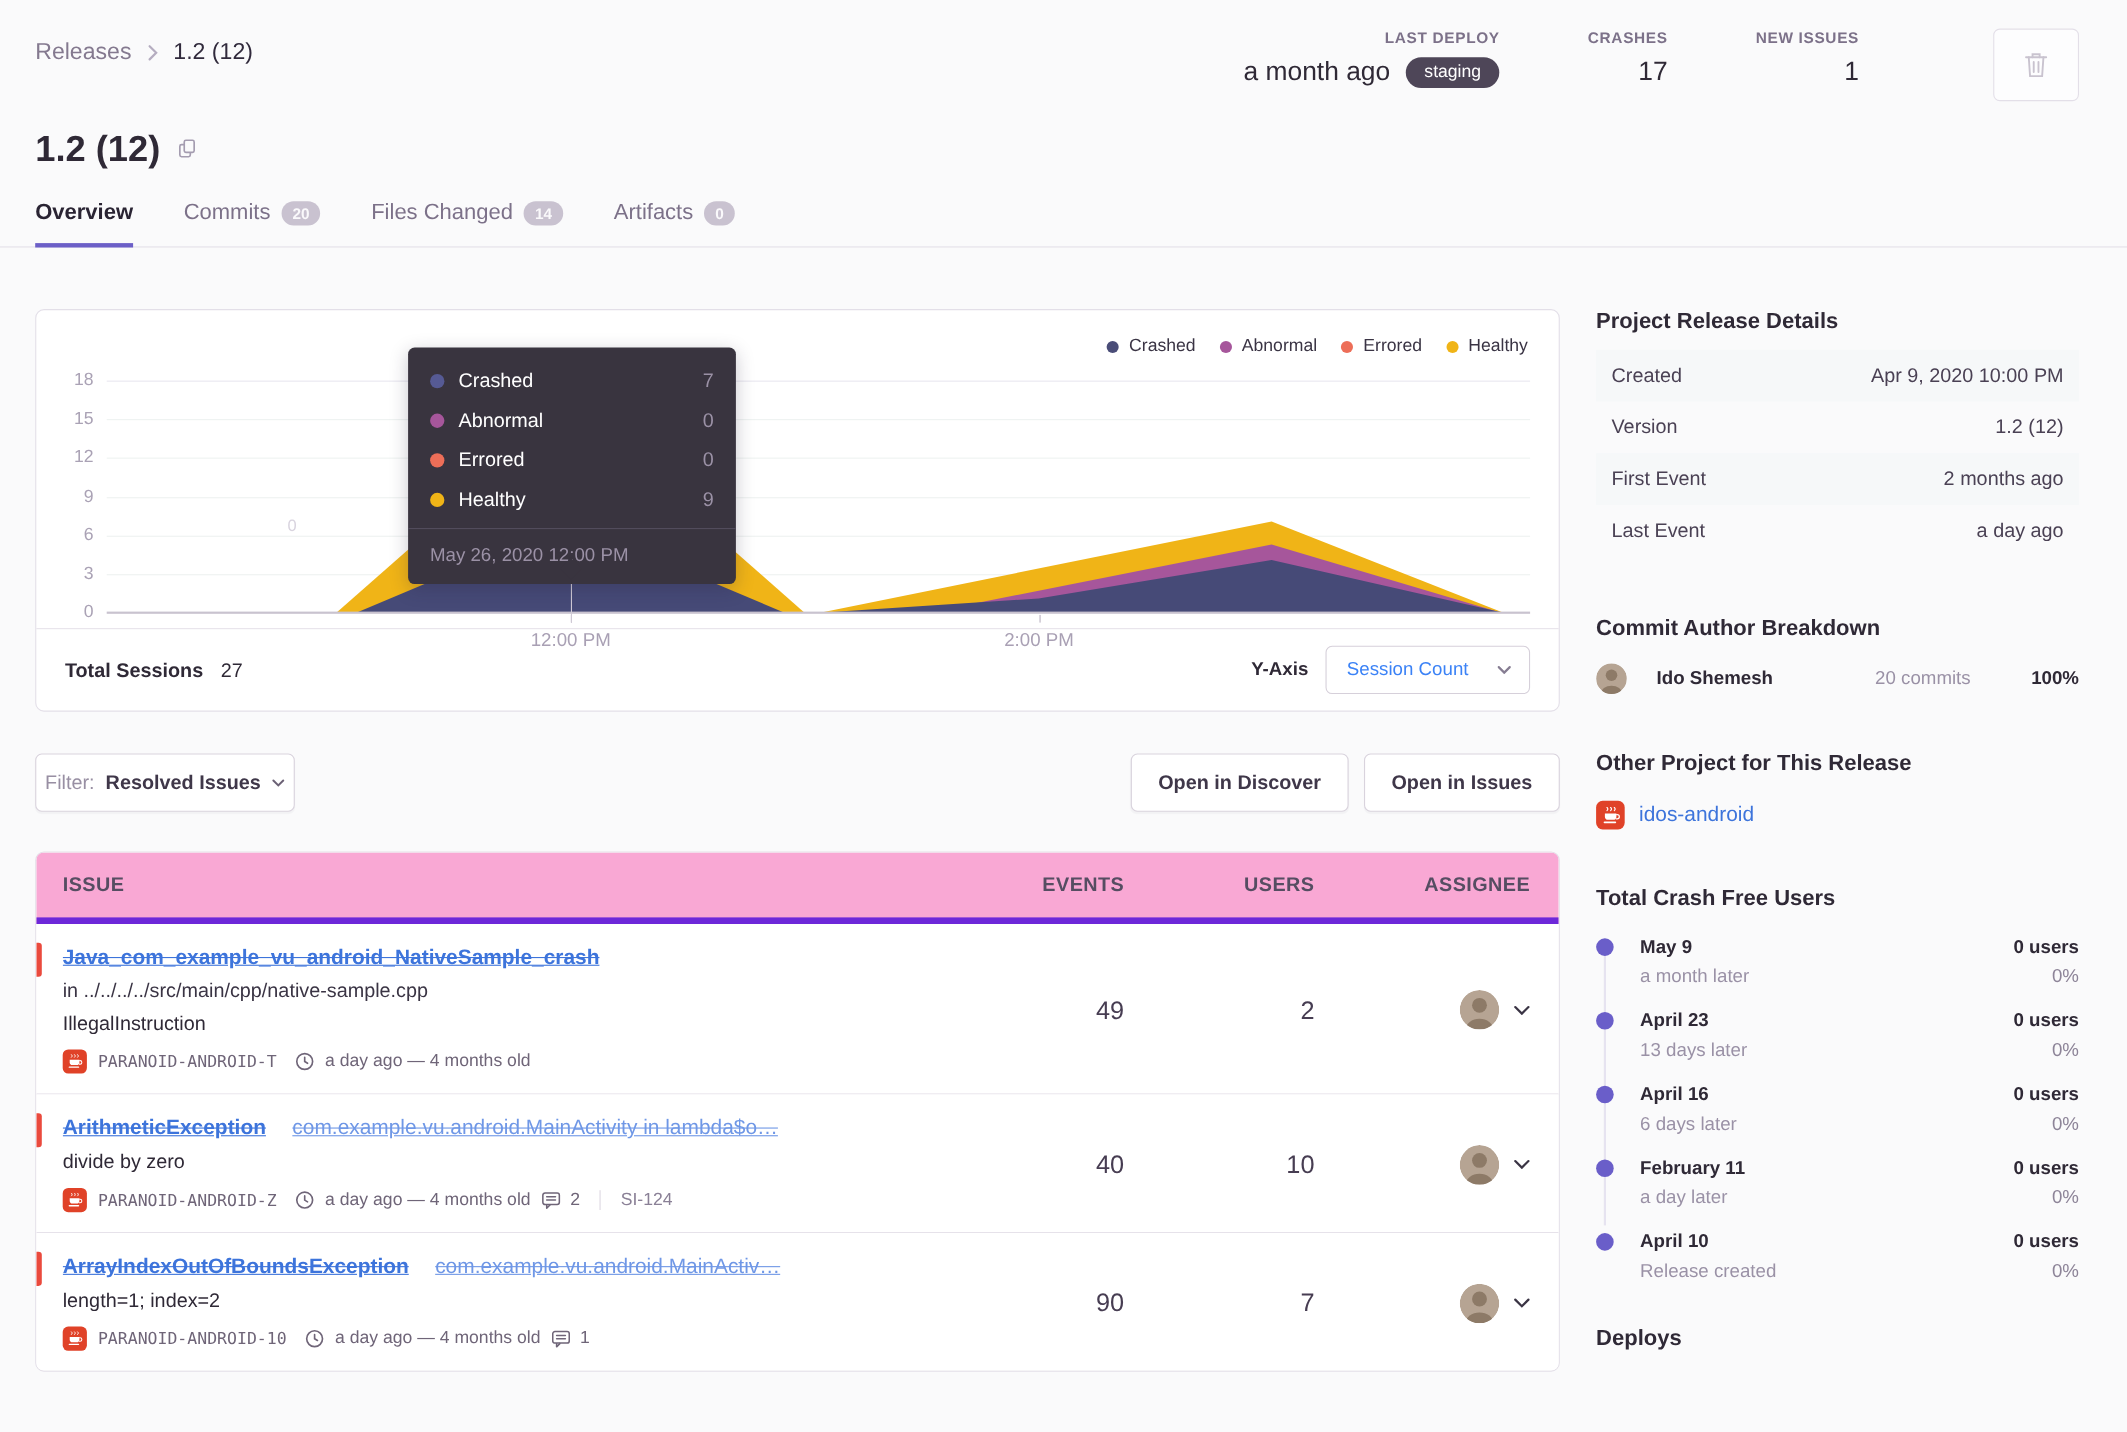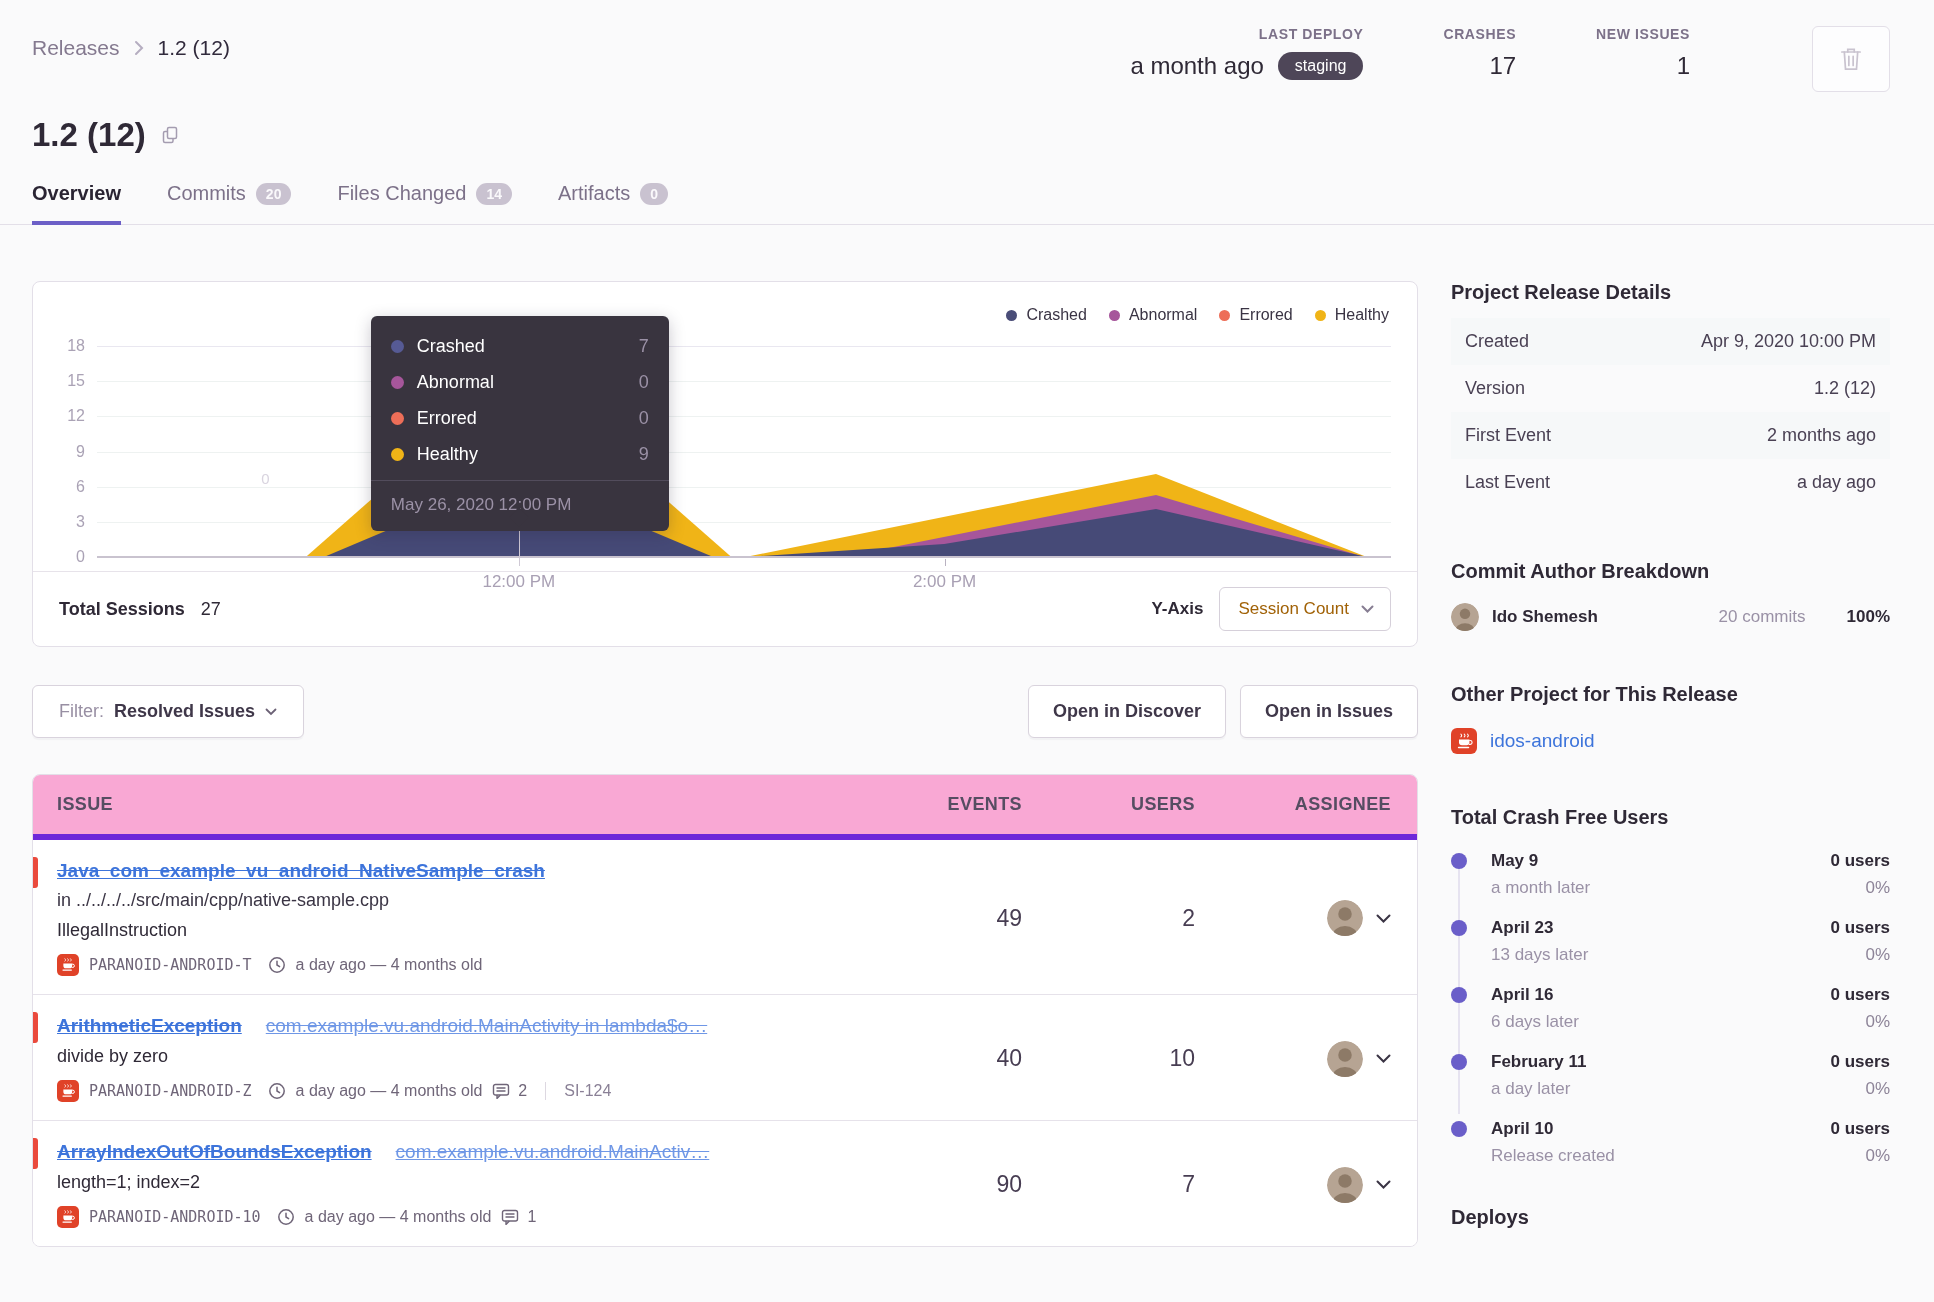--- a/index.html
+++ b/index.html
@@ -58,25 +58,25 @@
   .tt-row .dot { width: 13px; height: 13px; }
   .tt-value { margin-left: auto; color: #9b91a6; }
   .tt-divider { height: 1px; background: #524c5c; margin: 3px -20px 0; }
   .tt-date { padding: 14px 0 16px; font-size: 17px; color: #9b91a6; }
   .tt-caret { position: absolute; left: 32.6%; top: 164px; width: 14px; height: 14px; background: #39343f; transform: translateX(-50%) rotate(45deg); z-index: 4; }
   .chart-footer { display: flex; justify-content: space-between; align-items: center; border-top: 1px solid #e7e3ea; margin-top: 14px; padding: 15px 26px; }
   .cf-left { display: flex; align-items: baseline; gap: 16px; font-size: 18px; }
   .cf-left .lbl { font-weight: 700; color: #2f2936; }
   .cf-right { display: flex; align-items: center; gap: 16px; }
   .yaxis-lbl { font-size: 17px; font-weight: 700; color: #2f2936; }
-  .select-btn { display: flex; align-items: center; gap: 12px; background: #fff; border: 1px solid #d6d0da; border-radius: 6px; padding: 11px 16px 11px 18px; font-size: 17px; color: #a16207; cursor: pointer; }
+  .select-btn { display: flex; align-items: center; gap: 26px; background: #fff; border: 1px solid #d6d0da; border-radius: 6px; padding: 11px 16px 11px 18px; font-size: 17px; color: #3b82f6; cursor: pointer; }
 
   
   .filter-bar { display: flex; justify-content: space-between; align-items: center; margin-top: 38px; }
-  .filter-btn { display: flex; align-items: center; gap: 10px; background: #fff; border: 1px solid #d9d3dd; border-radius: 6px; padding: 15px 26px; font-size: 18px; box-shadow: 0 2px 1px rgba(60,40,80,.04); cursor: pointer; }
+  .filter-btn { display: flex; align-items: center; gap: 10px; background: #fff; border: 1px solid #d9d3dd; border-radius: 6px; padding: 15px 8px; font-size: 18px; box-shadow: 0 2px 1px rgba(60,40,80,.04); cursor: pointer; }
   .filter-btn .flabel { color: #988fa3; }
   .filter-btn .fvalue { color: #3f3749; font-weight: 600; }
   .actions { display: flex; gap: 14px; }
   .action-btn { background: #fff; border: 1px solid #d9d3dd; border-radius: 6px; padding: 15px 24px; font-size: 18px; font-weight: 700; color: #3f3749; box-shadow: 0 2px 1px rgba(60,40,80,.04); cursor: pointer; }
 
   
   .issues-card { margin-top: 36px; background: #fff; border: 1px solid #e3dfe8; border-radius: 8px; overflow: hidden; }
   .grid-cols { display: grid; grid-template-columns: 1fr 170px 173px 196px; }
   .issues-header { background: #f9a8d4; border-bottom: 6px solid #6d28d9; padding: 19px 26px 19px 24px; font-size: 18px; font-weight: 700; letter-spacing: .4px; color: #564d62; }
   .issues-header .hc { text-align: right; }
@@ -100,21 +100,21 @@
   .assignee-cell { display: flex; align-items: center; justify-content: flex-end; gap: 13px; }
   .avatar { width: 36px; height: 36px; border-radius: 50%; overflow: hidden; flex: none; }
   .avatar.small { width: 28px; height: 28px; }
 
   
   .side-heading { font-size: 20px; font-weight: 700; color: #2f2936; }
   .detail-rows { margin-top: 14px; }
   .detail-row { display: flex; justify-content: space-between; align-items: center; padding: 13px 14px; font-size: 18px; color: #4a4154; }
   .detail-row.shaded { background: #f6f8f9; }
   .author-section { margin-top: 54px; }
-  .author-row { display: flex; align-items: center; gap: 13px; margin-top: 20px; font-size: 17px; }
+  .author-row { display: flex; align-items: center; gap: 27px; margin-top: 20px; font-size: 17px; }
   .author-name { font-weight: 700; flex: 1; color: #2f2936; }
   .author-commits { color: #9a91a6; margin-right: 28px; }
   .author-pct { font-weight: 700; color: #2f2936; }
   .other-section { margin-top: 52px; }
   .other-link-row { display: flex; align-items: center; gap: 13px; margin-top: 22px; }
   .proj-icon.big { width: 26px; height: 26px; border-radius: 6px; }
   .other-link { color: #3d74db; font-size: 19px; text-decoration: none; cursor: pointer; }
   .crashfree-section { margin-top: 52px; }
   .timeline { position: relative; margin-top: 22px; }
   .timeline-line { position: absolute; left: 7px; top: 10px; bottom: 52px; width: 2px; background: #e6e3f0; }

